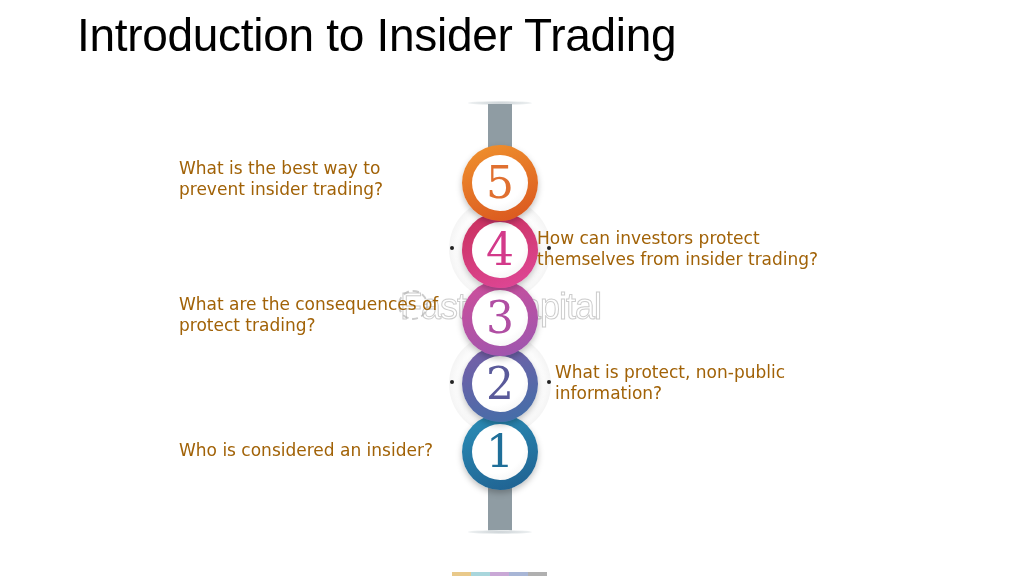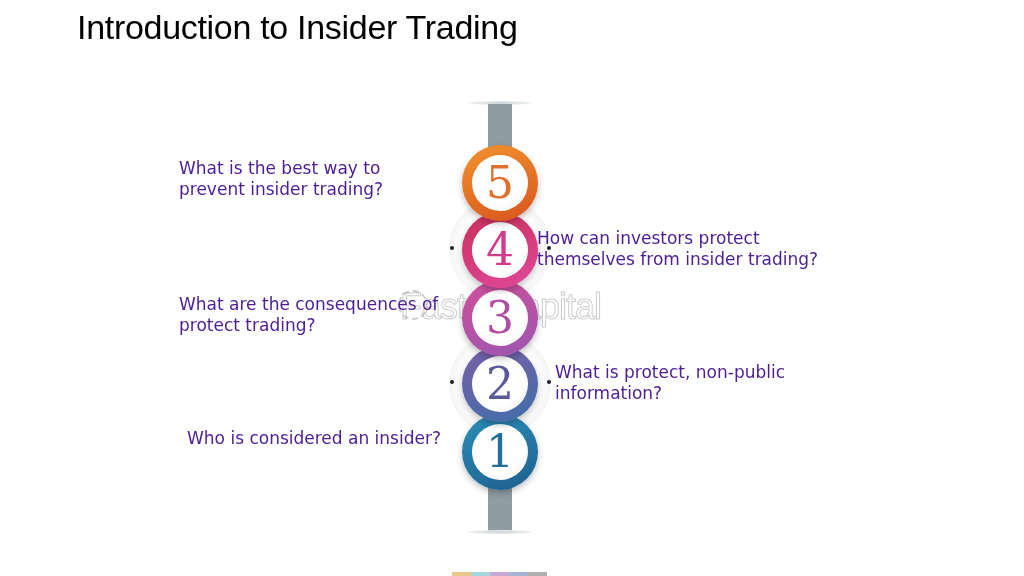--- a/index.html
+++ b/index.html
@@ -1,27 +1,27 @@
 <!DOCTYPE html>
 <html><head>
   <meta charset="utf-8">
   <style>
     html, body { margin:0; padding:0; }
     body { width:1024px; height:576px; background:#ffffff; position:relative; overflow:hidden; font-family:"Liberation Sans", sans-serif; }
-    .title { position:absolute; left:77px; top:8px; font-size:34px; color:#000; font-family:"Liberation Sans", sans-serif; letter-spacing:-0.3px; }
+    .title { position:absolute; left:77px; top:8px; font-size:46px; color:#000; font-family:"Liberation Sans", sans-serif; letter-spacing:-0.3px; }
     .pole { position:absolute; left:488px; width:24px; background:#8f9ca3; }
     .pole-top { top:104px; height:70px; }
     .pole-bottom { top:470px; height:62px; }
     .cap { position:absolute; left:468px; width:64px; height:4px; border-radius:50%; background:radial-gradient(ellipse at center,#c9d0d4 0%,#eef1f2 70%,rgba(255,255,255,0) 100%); }
     .halo { position:absolute; width:102px; height:102px; border-radius:50%; background:radial-gradient(circle,#ffffff 55%,#eeeeee 80%,#e4e4e4 100%); }
     .ring { position:absolute; width:76px; height:76px; border-radius:50%; box-sizing:border-box; display:flex; align-items:center; justify-content:center; box-shadow:0 3px 6px rgba(0,0,0,0.25); }
     .ring .inner { width:56px; height:56px; border-radius:50%; background:radial-gradient(circle at 40% 35%,#ffffff 60%,#ececec 100%); display:flex; align-items:center; justify-content:center; }
     .ring .num { font-family:"DejaVu Serif", serif; font-size:44px; line-height:1; }
     .dot { position:absolute; width:4px; height:4px; border-radius:50%; background:#222; }
-    .q { position:absolute; font-size:17px; line-height:21px; color:#4c1d95; font-family:"DejaVu Sans", sans-serif; }
+    .q { position:absolute; font-size:17px; line-height:21px; color:#a16207; font-family:"DejaVu Sans", sans-serif; }
     .watermark { position:absolute; left:400px; top:286px; font-size:36px; color:transparent; -webkit-text-stroke:1px rgba(170,170,170,0.6); font-family:"Liberation Sans", sans-serif; letter-spacing:-1px; }
     .gear { position:absolute; left:398px; top:290px; width:30px; height:30px; border-radius:50%; border:2px dashed rgba(170,170,170,0.6); box-sizing:border-box; }
     .swatches { position:absolute; left:452px; top:572px; height:4px; display:flex; }
     .swatches span { display:block; width:19px; height:4px; }
   </style>
 </head>
 <body>
 
 <div class="title">Introduction to Insider Trading</div>
 
@@ -68,21 +68,21 @@
 <div class="ring" style="left:462px; top:145px; background:linear-gradient(160deg,#f0932e,#d9541e);">
   <div class="inner">
       <span class="num" style="color:#e07030;">5</span>
     </div>
 </div>
 
 <div class="q" style="left:179px; top:158px; width:270px;">What is the best way to prevent insider trading?</div>
 <div class="q" style="left:537px; top:228px; width:290px;">How can investors protect themselves from insider trading?</div>
 <div class="q" style="left:179px; top:294px; width:265px;">What are the consequences of protect trading?</div>
 <div class="q" style="left:555px; top:362px; width:250px;">What is protect, non-public information?</div>
-<div class="q" style="left:179px; top:428px; width:270px;text-align:center;">Who is considered an insider?</div>
+<div class="q" style="left:179px; top:440px; width:270px;">Who is considered an insider?</div>
 
 <div class="swatches">
   <span style="background:#e9c98a;"></span>
   <span style="background:#a9d6dc;"></span>
   <span style="background:#c9a8d6;"></span>
   <span style="background:#a8b6d6;"></span>
   <span style="background:#b0b0b0;"></span>
 </div>
 
 </body></html>

